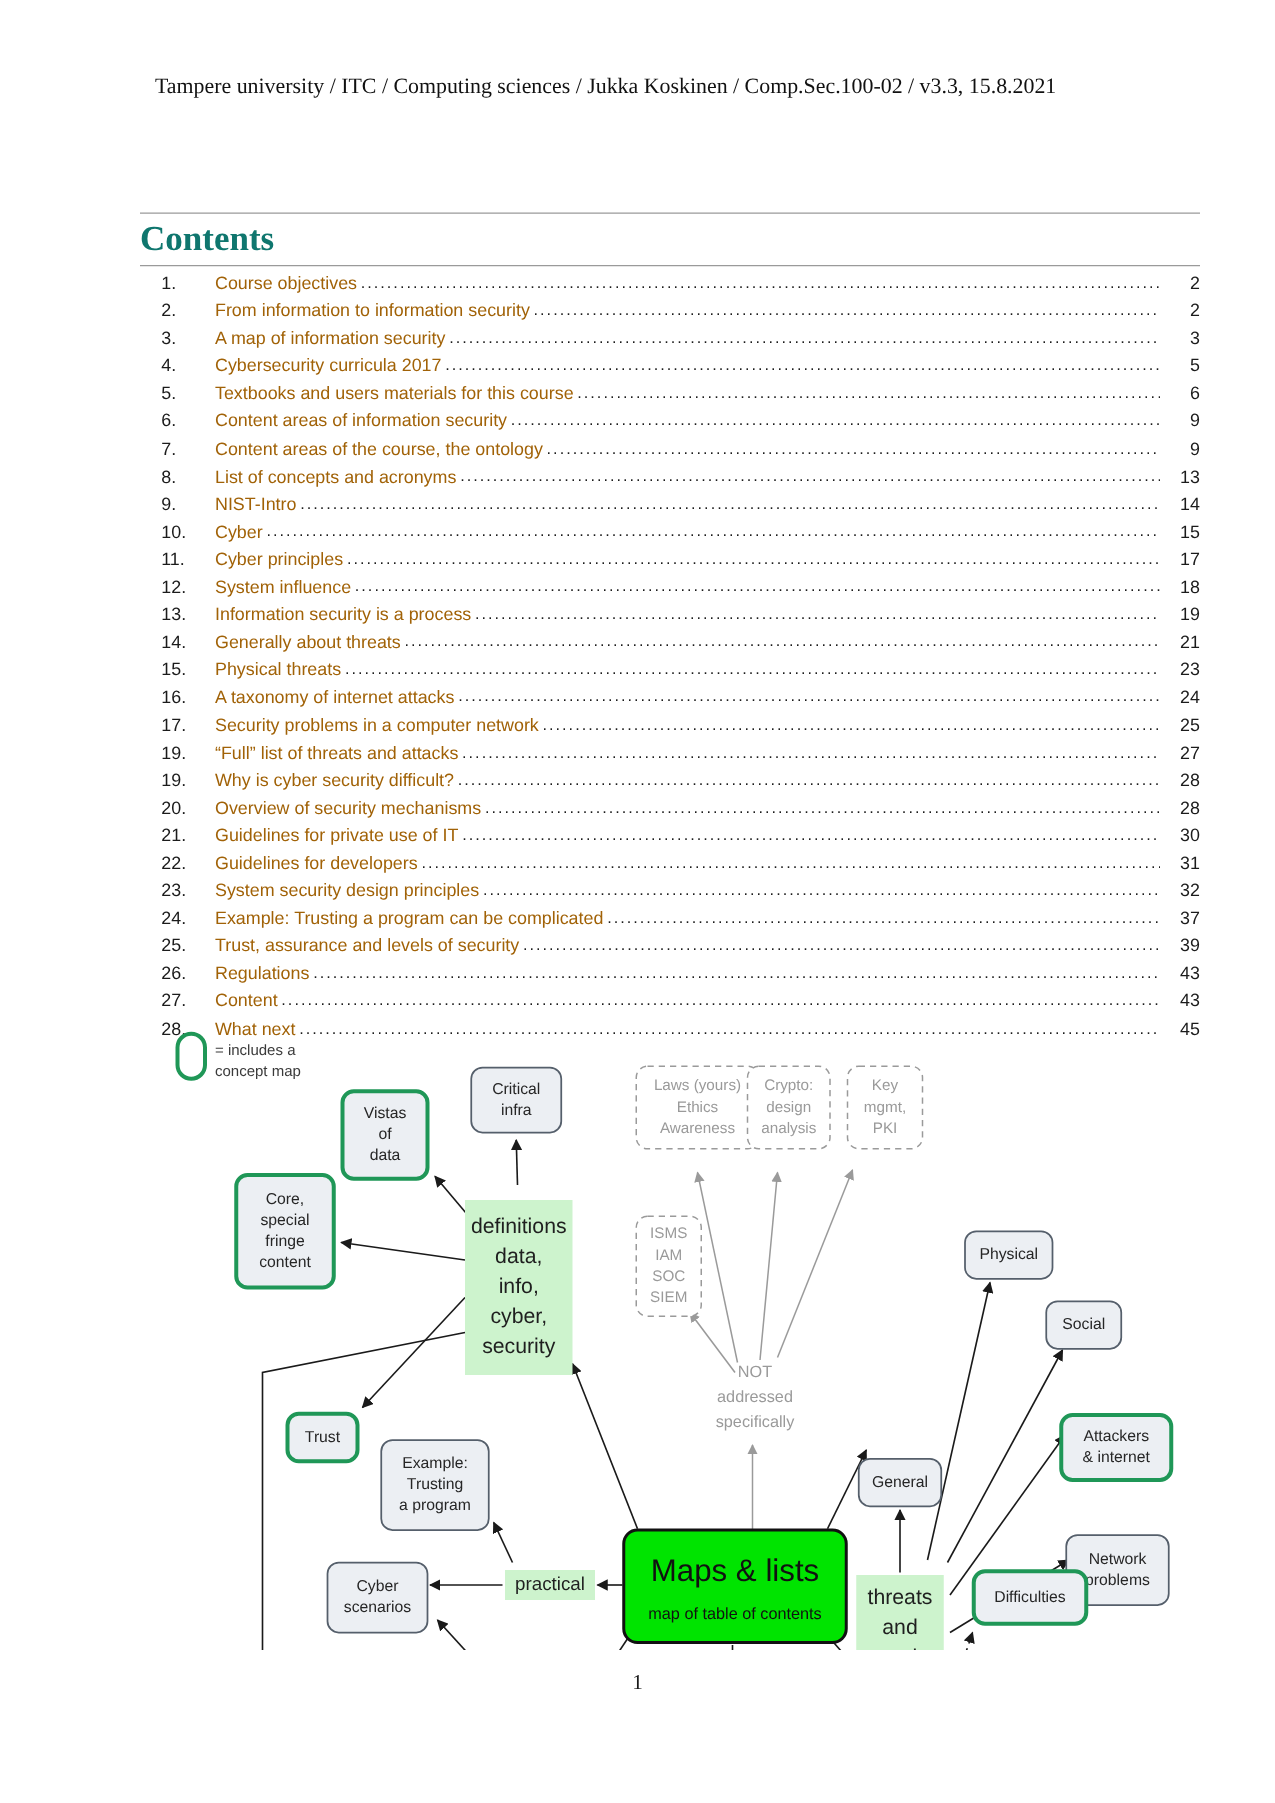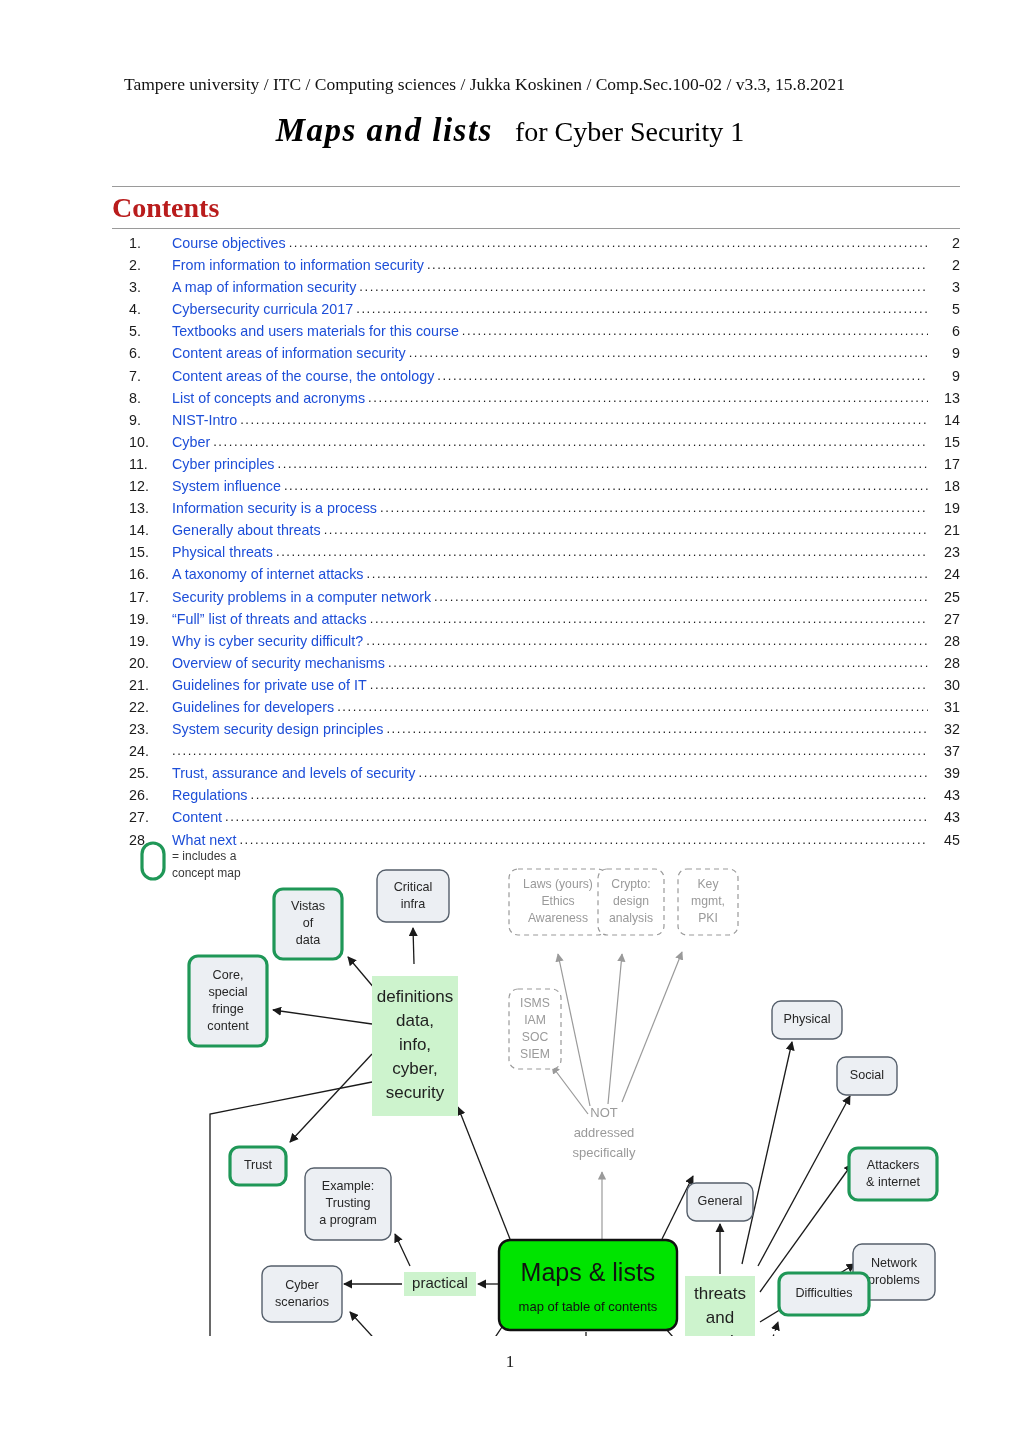--- a/index.html
+++ b/index.html
@@ -11,21 +11,21 @@
     width: 1020px;
     height: 1442px;
     position: relative;
     font-family: "Liberation Serif", serif;
     color: #000000;
     overflow: hidden;
   }
 
   .page {
     position: absolute;
-    left: 0; top: 16px;
+    left: 0; top: 0;
     width: 1020px;
     height: 1184px;
   }
 
   
   .doc-header {
     position: absolute;
     left: 124px;
     top: 58px;
     width: 840px;
@@ -67,21 +67,21 @@
     background: #9a9a9a;
   }
 
   .contents-heading {
     position: absolute;
     left: 112px;
     top: 176px;
     font-family: "Liberation Serif", serif;
     font-weight: bold;
     font-size: 28px;
-    color: #b91c1c;
+    color: #0f766e;
   }
 
   .rule-under-contents {
     position: absolute;
     left: 112px;
     top: 212px;
     width: 848px;
     height: 1px;
     background: #9a9a9a;
   }
@@ -105,21 +105,21 @@
   .toc-num {
     width: 60px;
     flex: 0 0 60px;
     text-align: left;
     padding-left: 17px;
     box-sizing: border-box;
     color: #1b1b1b;
   }
   .toc-label {
     flex: 0 0 auto;
-    color: #1d4ed8;
+    color: #a16207;
     padding-right: 3px;
     text-align: right;
   }
   .toc-dots {
     flex: 1 1 auto;
     overflow: hidden;
     color: #1b1b1b;
     letter-spacing: 1.6px;
     font-size: 13px;
     position: relative;
@@ -194,23 +194,20 @@
     dominant-baseline: middle;
   }
 </style>
 </head>
 <body>
 
 <div class="page">
 
   <div class="doc-header">Tampere university / ITC / Computing sciences  / Jukka Koskinen /  Comp.Sec.100-02   / v3.3, 15.8.2021</div>
 
-  <div class="doc-title-row">
-    <span class="doc-title-main">Maps and lists</span><span class="doc-title-sub">for Cyber Security 1</span>
-  </div>
 
   <div class="rule-top"></div>
 
   <div class="contents-heading">Contents</div>
 
   <div class="rule-under-contents"></div>
 
   <div class="toc" id="toc">
       <div class="toc-row">
         <span class="toc-num">1.</span>
@@ -345,20 +342,21 @@
         <span class="toc-page">31</span>
       </div>
       <div class="toc-row">
         <span class="toc-num">23.</span>
         <span class="toc-label">System security design principles</span>
         <span class="toc-dots">....................................................................................................................................................................................................................................................................</span>
         <span class="toc-page">32</span>
       </div>
       <div class="toc-row">
         <span class="toc-num">24.</span>
+        <span class="toc-label">Example: Trusting a program can be complicated</span>
         <span class="toc-dots">....................................................................................................................................................................................................................................................................</span>
         <span class="toc-page">37</span>
       </div>
       <div class="toc-row">
         <span class="toc-num">25.</span>
         <span class="toc-label">Trust, assurance and levels of security</span>
         <span class="toc-dots">....................................................................................................................................................................................................................................................................</span>
         <span class="toc-page">39</span>
       </div>
       <div class="toc-row">

